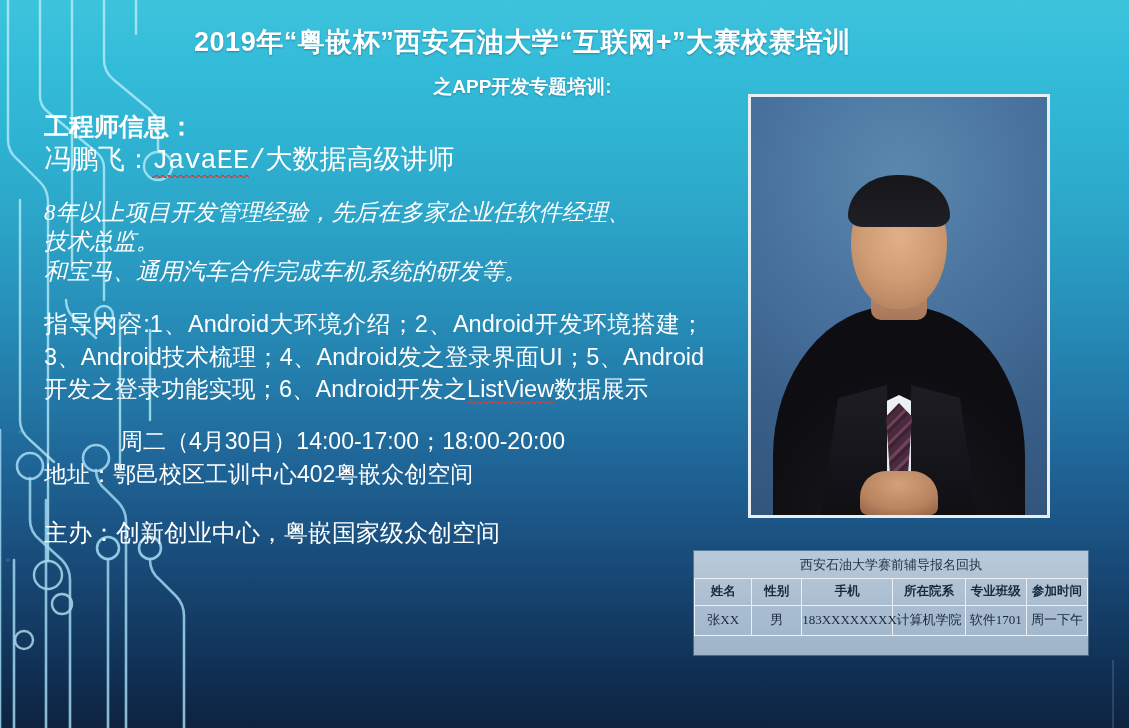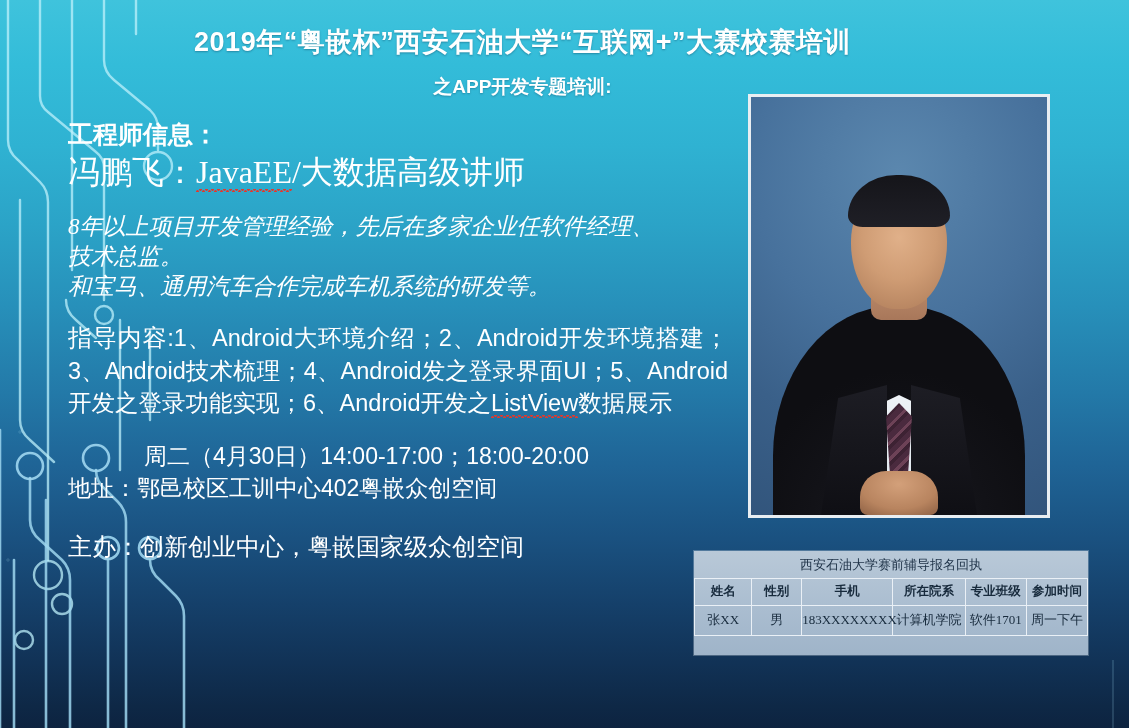--- a/index.html
+++ b/index.html
@@ -65,36 +65,35 @@
     text-align: center;
     font-size: 19px;
     font-weight: bold;
     color: #ffffff;
     text-shadow: 0 1px 2px rgba(0,40,70,.3);
   }
 
   .body-wrap {
     position: absolute;
     left: 44px;
-    top: 120px;
+    top: 112px;
     width: 700px;
     color: #ffffff;
-    margin-left: 24px;
   }
 
   .eng-head {
     font-size: 25px;
     font-weight: bold;
     line-height: 1.22;
     font-family: "Liberation Serif", "DejaVu Serif", serif;
   }
   .eng-name {
-    font-size: 32px;
+    font-size: 27px;
     line-height: 1.26;
-    font-family: Liberation Serif, serif;
+    font-family: Liberation Mono, monospace;
     margin-top: 1px;
   }
   .squiggle {
     position: relative;
     text-decoration: none;
   }
   .squiggle::after {
     content: "";
     position: absolute;
     left: 0; right: 0; bottom: -2px;

